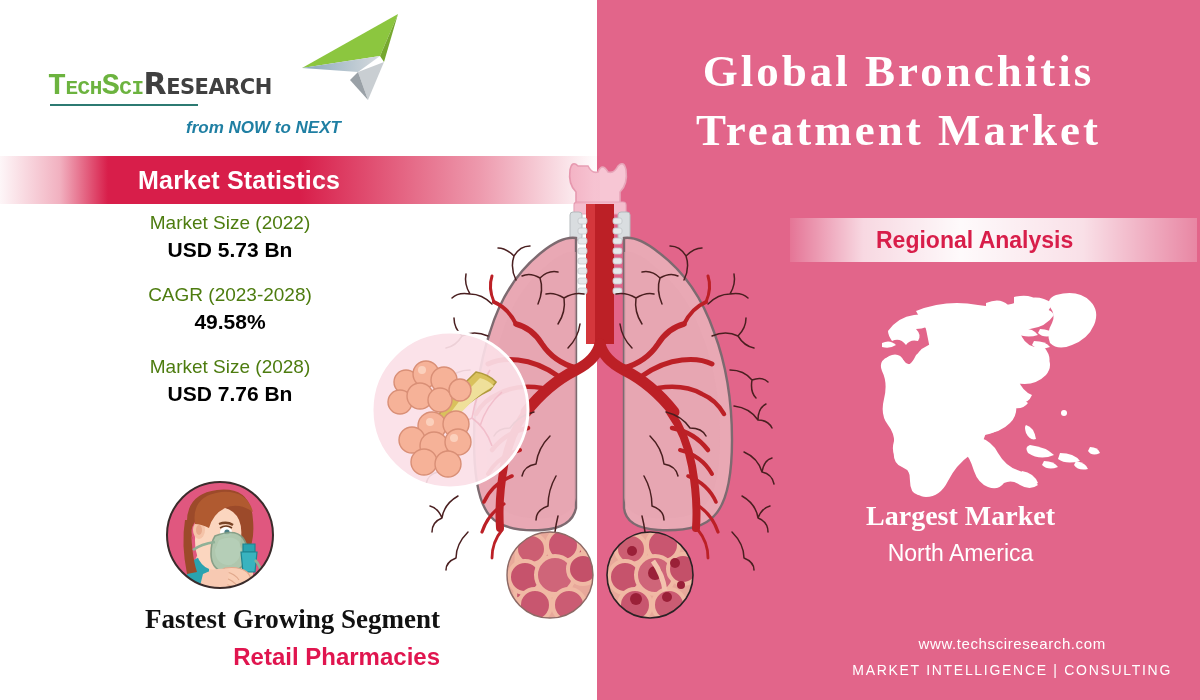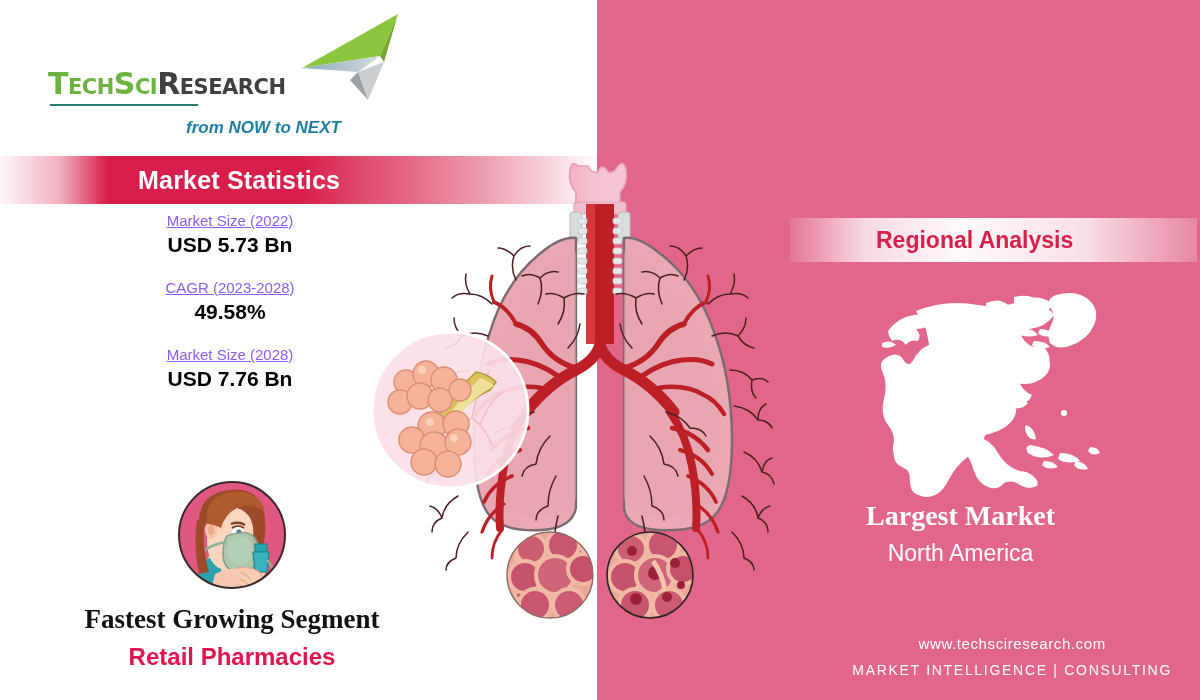--- a/index.html
+++ b/index.html
@@ -24,21 +24,21 @@
 
   
   .logo{ position:absolute; left:48px; top:48px; width:300px; height:68px; }
   .logo-plane{ position:absolute; left:232px; top:-38px; width:120px; height:100px; }
   .logo-wordmark{
     position:absolute; left:0; top:18px;
     font-family:"DejaVu Sans", sans-serif;
     font-size:30px; font-weight:bold; letter-spacing:-0.5px;
     white-space:nowrap;
   }
-  .logo-techsci{ color:#6cb33f; font-variant:small-caps; }
+  .logo-techsci{ color:#6cb33f; font-variant:small-caps;font-family:Liberation Mono, monospace; }
   .logo-research{ color:#404040; font-variant:small-caps; }
   .logo-rule{
     position:absolute; left:2px; top:56px; width:148px; height:2px;
     background:#2c7a72;
   }
   .logo-tagline{
     position:absolute; left:138px; top:50px;
     font-family:"Liberation Sans", sans-serif;
     font-size:17px; font-style:italic; font-weight:bold;
     color:#1f7fa3; white-space:nowrap;margin-top:20px;
@@ -61,31 +61,31 @@
     font-size:25px; font-weight:bold; color:#ffffff;
     letter-spacing:0.2px; white-space:nowrap;
   }
 
   
   .stats-list{
     position:absolute; left:0; top:212px; width:460px;
     text-align:center;
   }
   .stat-label{
-    font-size:15px; color:#8b5cf6; margin-bottom:4px; white-space:nowrap;text-decoration:underline;
+    font-size:19px; color:#4d7c0f; margin-bottom:4px; white-space:nowrap;
   }
   .stat-value{
     font-size:21px; font-weight:bold; color:#000000; white-space:nowrap;
   }
   .stat-block{ margin-bottom:22px; }
   .stat-block:last-child{ margin-bottom:0; }
 
   
   .segment{
-    position:absolute; left:12px; top:480px; width:440px; text-align:center;
+    position:absolute; left:0; top:480px; width:440px; text-align:right;
   }
   .segment-icon{
     width:110px; height:110px; margin:0 auto 14px auto;
     position:relative;
   }
   .segment-heading{
     font-family:"Liberation Serif", serif;
     font-size:27px; font-weight:bold; color:#111111;
     margin-bottom:8px; white-space:nowrap;
   }
@@ -465,20 +465,21 @@
 
           <path d="M38 94 q16 -8 26 -4 l-2 18 l-28 2 z" fill="#f7c9b2"></path>
         </g>
         <circle cx="55" cy="55" r="53" fill="none" stroke="#3a2b2b" stroke-width="2"></circle>
       </svg>
     </div>
     <div class="segment-heading">Fastest Growing Segment</div>
     <div class="segment-value">Retail Pharmacies</div>
   </div>
 
+  <div class="main-title">Global Bronchitis Treatment Market</div>
 
   <div class="regional-banner">
     <div class="regional-banner-title">Regional Analysis</div>
   </div>
 
   <div class="map-wrap">
     <svg viewBox="0 0 250 215" width="250" height="215">
       <g fill="#ffffff">
 
         <path d="M8 46 q10 -14 26 -16 q14 -2 20 6 q-6 8 -18 8 q6 6 2 12 q-8 -2 -12 4 q-6 -8 -14 -4 q-4 -6 -4 -10 z"></path>

